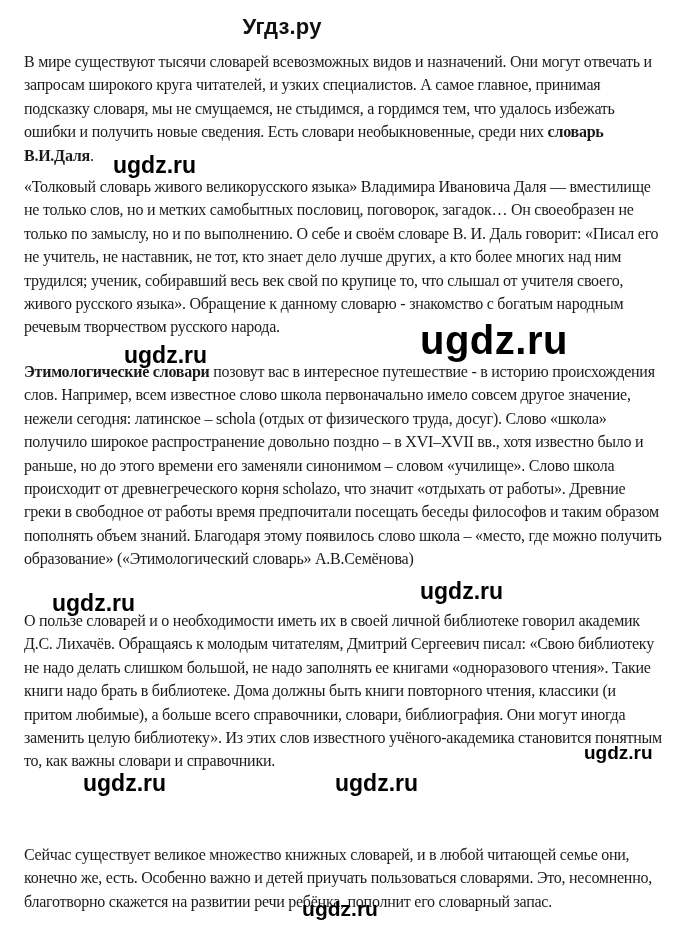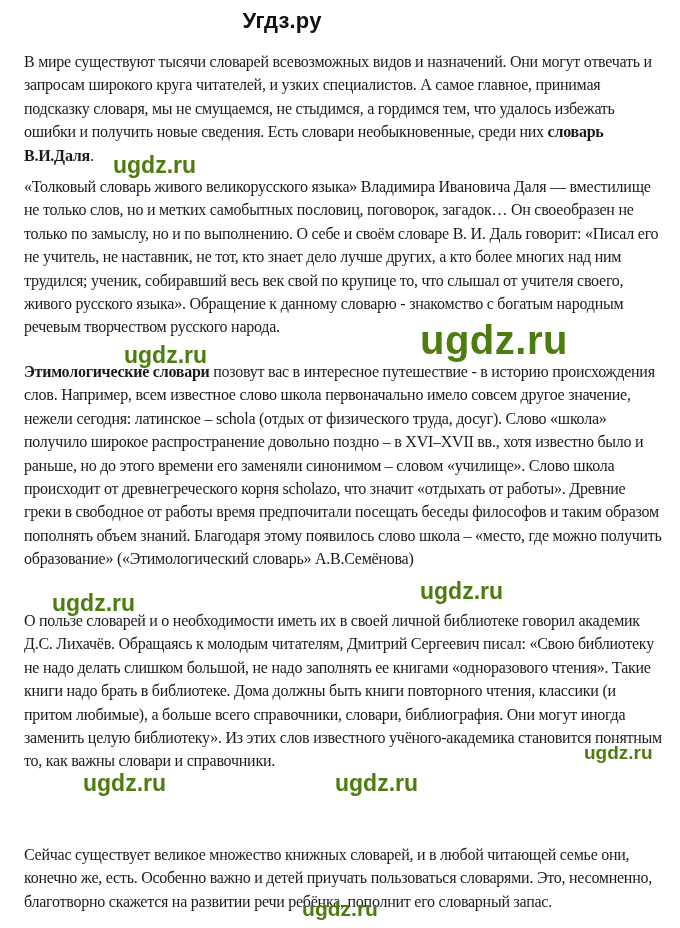--- a/index.html
+++ b/index.html
@@ -6,21 +6,21 @@
     body {
       width: 680px;
       height: 928px;
       position: relative;
       overflow: hidden;
       font-family: "Liberation Serif", serif;
       color: #1a1a1a;
     }
     .header {
       position: absolute;
-      top: 8px;
+      top: 14px;
       left: 0;
       width: 564px;
       text-align: center;
       font-family: "Liberation Sans", sans-serif;
       font-weight: bold;
       font-size: 22px;
       color: #111;
       letter-spacing: 0.2px;
     }
     .para {
@@ -30,21 +30,21 @@
       font-size: 16px;
       line-height: 23.4px;
       letter-spacing: -0.25px;
       margin: 0;
     }
     .para b { font-weight: bold; }
     .wm {
       position: absolute;
       font-family: "Liberation Sans", sans-serif;
       font-weight: bold;
-      color: #4d7c0f;
+      color: #000000;
       white-space: nowrap;
     }
     .wm-s { font-size: 19px; }
     .wm-m { font-size: 23px; }
     .wm-l { font-size: 40px; letter-spacing: 0.5px; }
     .wm-foot { font-size: 21px; }
   </style>
 </head>
 <body>
 

